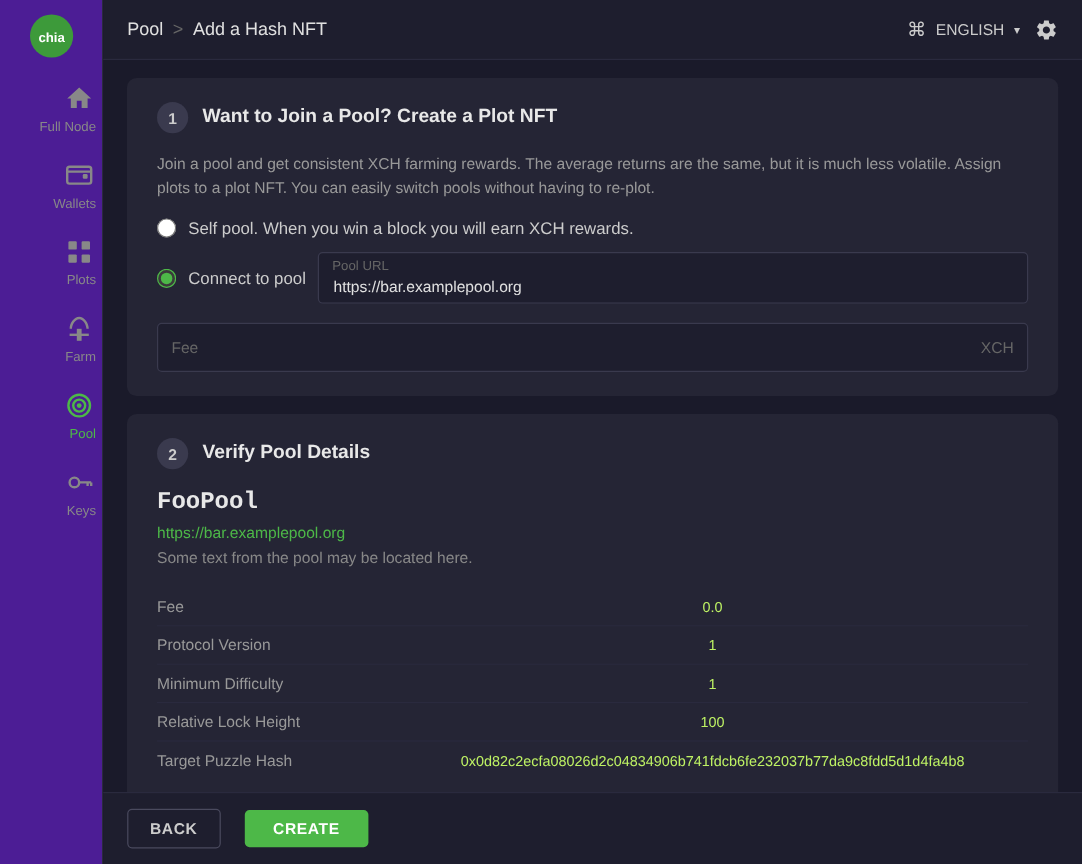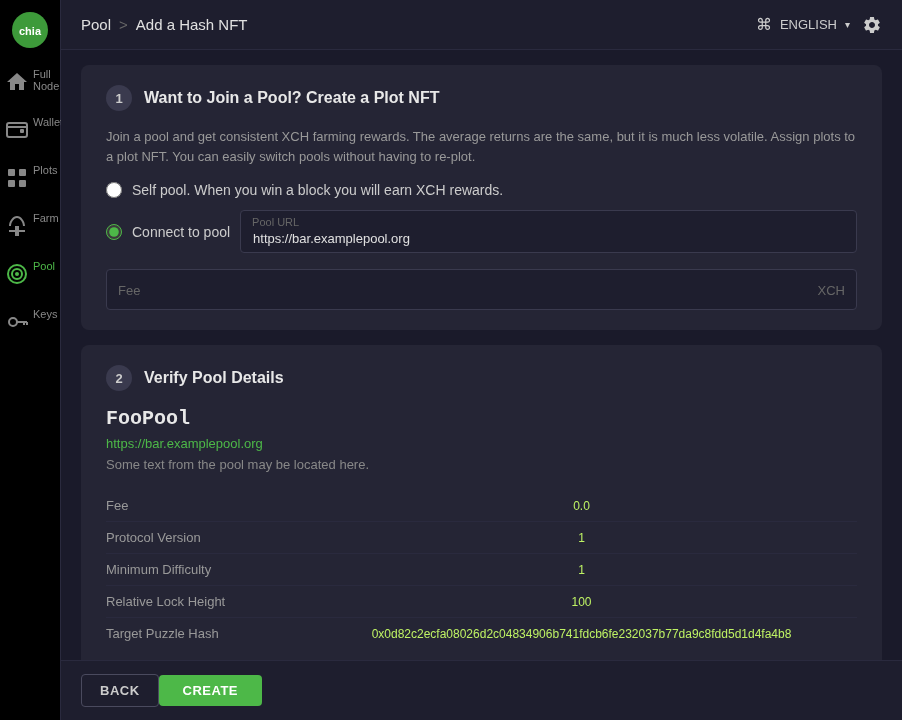--- a/index.html
+++ b/index.html
@@ -8,33 +8,34 @@
       font-family: -apple-system, BlinkMacSystemFont, 'Segoe UI', sans-serif;
       color: #e0e0e0;
       width: 902px;
       height: 720px;
       overflow: hidden;
       display: flex;
     }
 
     
     .sidebar {
-      width: 61px;
-      background: #000000;
+      width: 86px;
+      background: #4c1d95;
       display: flex;
       flex-direction: column;
       align-items: center;
       padding-top: 10px;
       border-right: 1px solid #2a2a3e;
       flex-shrink: 0;
     }
 
     .nav-item {
       display: flex;
-      align-items: flex-start;
+      flex-direction: column;
+      align-items: flex-end;
       padding: 10px 5px;
       cursor: pointer;
       width: 100%;
       color: #888;
       font-size: 11px;
       gap: 4px;
       transition: color 0.2s;
     }
     .nav-item.active { color: #4db848; }
 
@@ -294,21 +295,21 @@
       font-size: 12px;
     }
 
     
     .footer {
       height: 60px;
       background: #1e1e2e;
       display: flex;
       align-items: center;
       padding: 0 20px;
-      gap: 0;
+      gap: 20px;
       border-top: 1px solid #2a2a3e;
       flex-shrink: 0;
     }
 
     .btn-back {
       background: transparent;
       border: 1px solid #4a4a5e;
       color: #ccc;
       padding: 8px 18px;
       border-radius: 4px;

